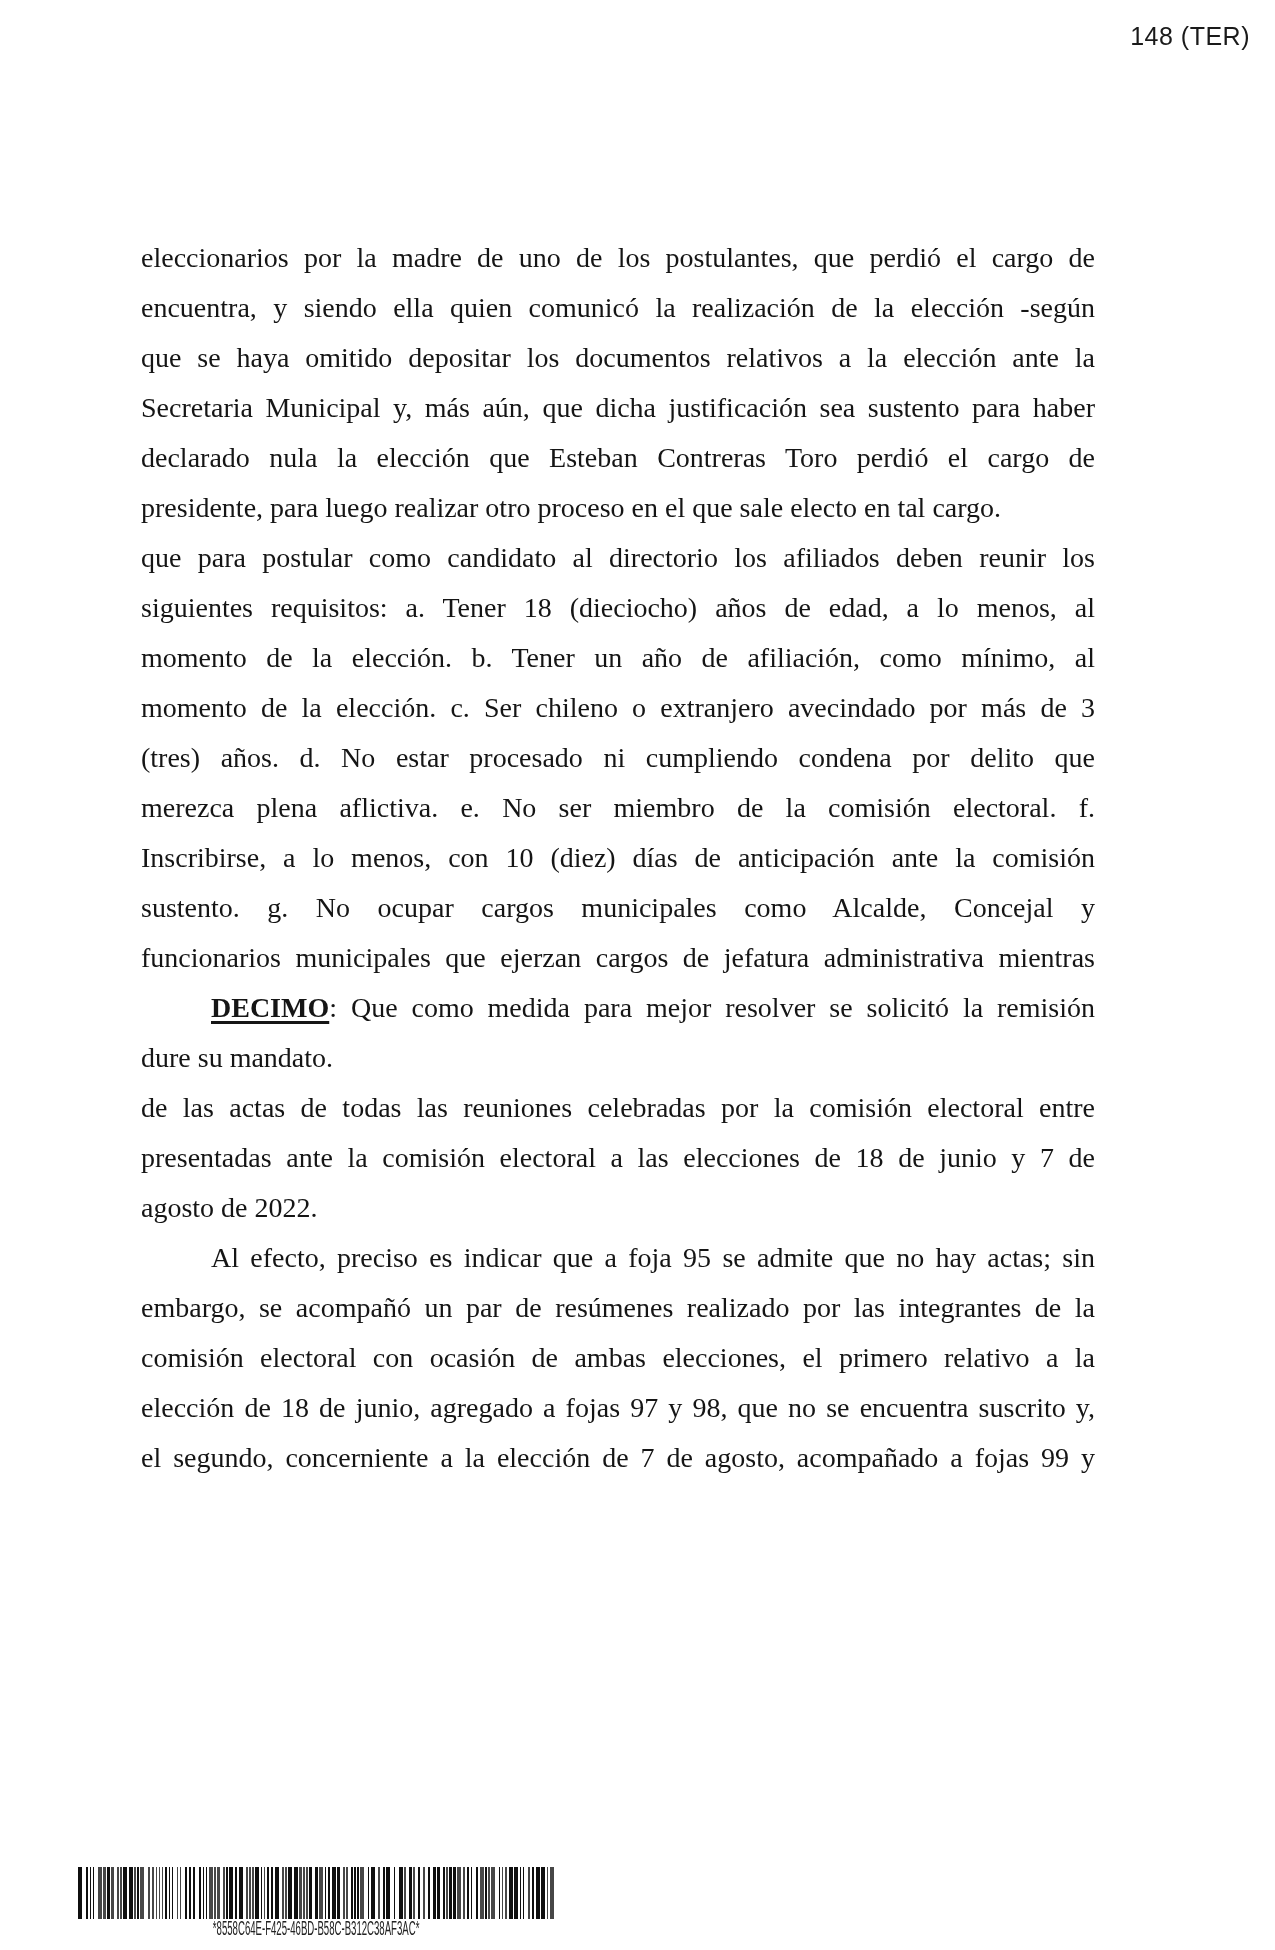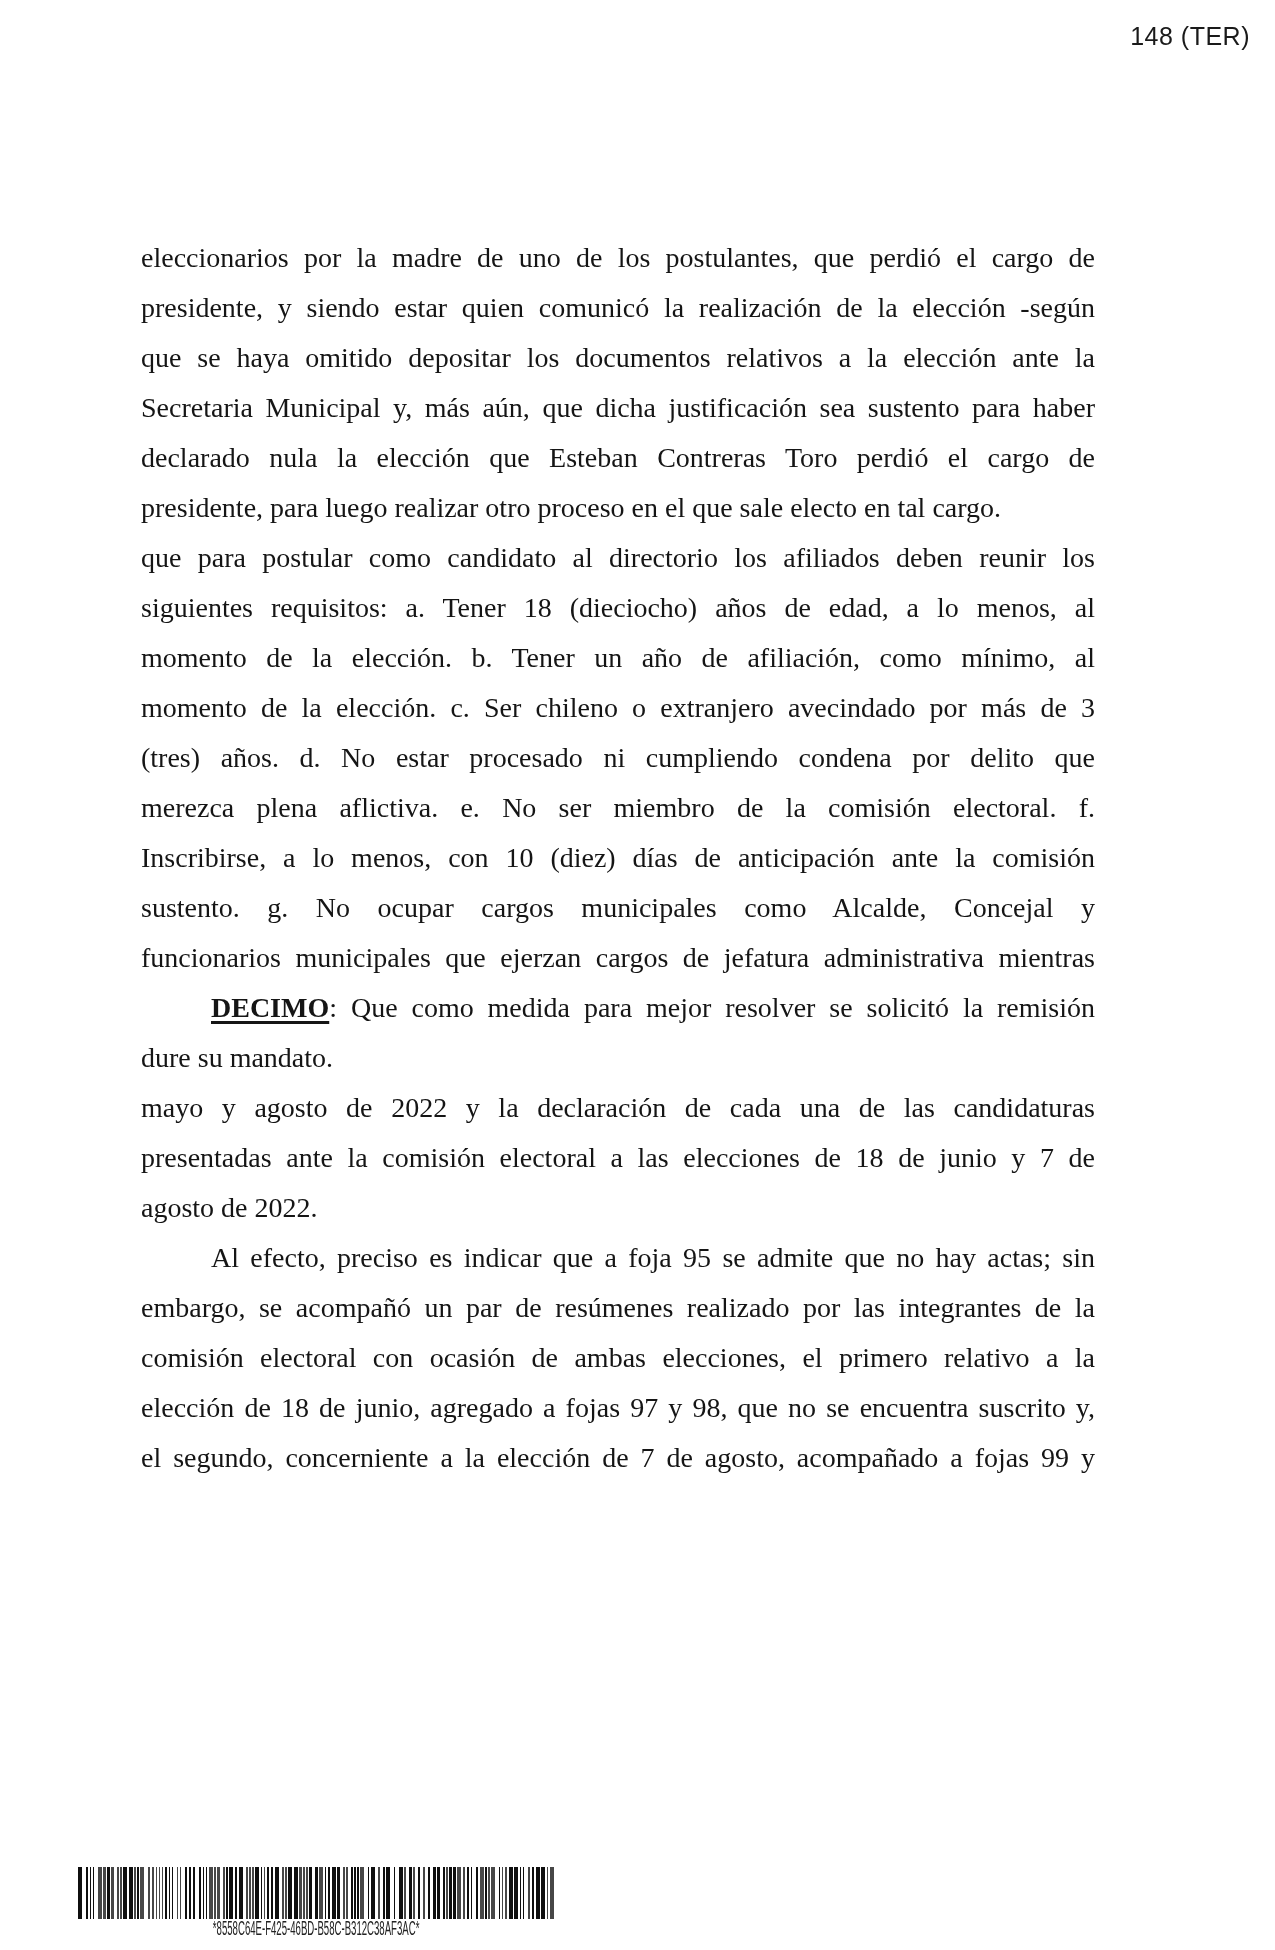--- a/index.html
+++ b/index.html
@@ -69,37 +69,37 @@
 </style>
 </head>
 <body>
 
 <div class="page">
 
   <div class="pageno">148 (TER)</div>
 
   <div class="textblock">
       <div class="line j">eleccionarios por la madre de uno de los postulantes, que perdió el cargo de</div>
-      <div class="line j">presidente, y siendo estar quien comunicó la realización de la elección -según</div>
+      <div class="line j">encuentra, y siendo ella quien comunicó la realización de la elección -según</div>
       <div class="line j">que se haya omitido depositar los documentos relativos a la elección ante la</div>
       <div class="line j">Secretaria Municipal y, más aún, que dicha justificación sea sustento para haber</div>
       <div class="line j">declarado nula la elección que Esteban Contreras Toro perdió el cargo de</div>
       <div class="line">presidente, para luego realizar otro proceso en el que sale electo en tal cargo.</div>
       <div class="line j">que para postular como candidato al directorio los afiliados deben reunir los</div>
       <div class="line j">siguientes requisitos: a. Tener 18 (dieciocho) años de edad, a lo menos, al</div>
       <div class="line j">momento de la elección. b. Tener un año de afiliación, como mínimo, al</div>
       <div class="line j">momento de la elección. c. Ser chileno o extranjero avecindado por más de 3</div>
       <div class="line j">(tres) años. d. No estar procesado ni cumpliendo condena por delito que</div>
       <div class="line j">merezca plena aflictiva. e. No ser miembro de la comisión electoral. f.</div>
       <div class="line j">Inscribirse, a lo menos, con 10 (diez) días de anticipación ante la comisión</div>
       <div class="line j">sustento. g. No ocupar cargos municipales como Alcalde, Concejal y</div>
       <div class="line j">funcionarios municipales que ejerzan cargos de jefatura administrativa mientras</div>
       <div class="line j ind"><span class="lead">DECIMO</span>: Que como medida para mejor resolver se solicitó la remisión</div>
       <div class="line">dure su mandato.</div>
-      <div class="line j">mayo y agosto de 2022 y la declaración de cada una de las candidaturas</div>
+      <div class="line j">de las actas de todas las reuniones celebradas por la comisión electoral entre</div>
       <div class="line j">presentadas ante la comisión electoral a las elecciones de 18 de junio y 7 de</div>
       <div class="line">agosto de 2022.</div>
       <div class="line j ind">Al efecto, preciso es indicar que a foja 95 se admite que no hay actas; sin</div>
       <div class="line j">embargo, se acompañó un par de resúmenes realizado por las integrantes de la</div>
       <div class="line j">comisión electoral con ocasión de ambas elecciones, el primero relativo a la</div>
       <div class="line j">elección de 18 de junio, agregado a fojas 97 y 98, que no se encuentra suscrito y,</div>
       <div class="line j">el segundo, concerniente a la elección de 7 de agosto, acompañado a fojas 99 y</div>
     </div>
 
   <div class="barcode">

